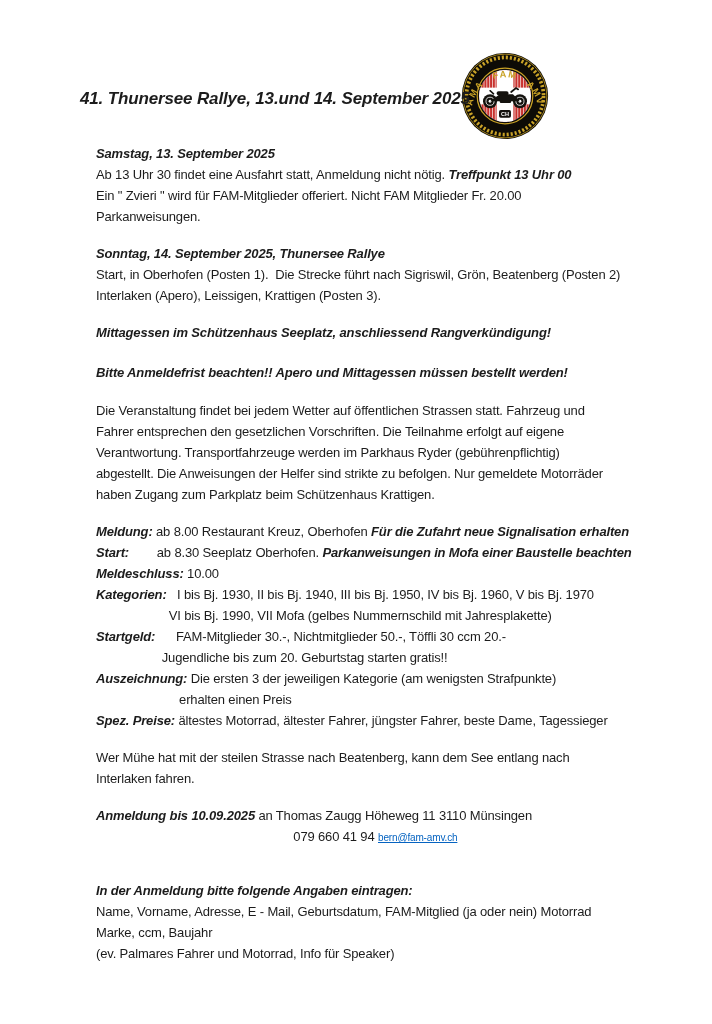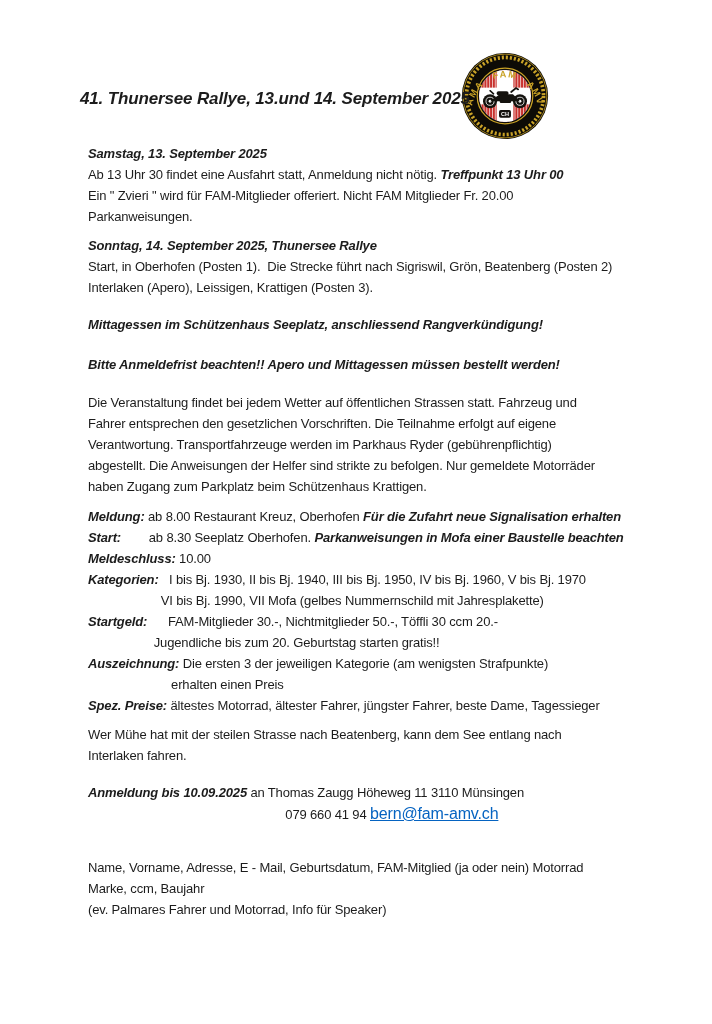--- a/index.html
+++ b/index.html
@@ -5,28 +5,28 @@
   html,body { margin:0; padding:0; background:#ffffff; }
   .page {
     position:relative; width:712px; height:1024px; background:#ffffff;
     font-family:"Liberation Sans", sans-serif; color:#1c1c1c; overflow:hidden;
   }
   .content { position:absolute; left:80px; top:88px; width:610px; }
   .title {
     font-size:17px; font-weight:bold; font-style:italic;
     line-height:22px; white-space:pre; letter-spacing:-0.15px;
   }
-  .block { margin:8px; }
+  .block { margin:16px; }
   .line {
     white-space:pre; font-size:13px; line-height:21px; height:21px;
     letter-spacing:-0.15px;
   }
   .seg-bi { font-weight:bold; font-style:italic; }
   .seg-r  { font-weight:normal; font-style:normal; }
-  a.seg-link { color:#0563C1; text-decoration:underline; font-size:16px; cursor:pointer; }
+  a.seg-link { color:#0563C1; text-decoration:underline; font-size:10px; cursor:pointer; }
   
   [data-name="saturday-section"]      { margin-top:33px; }
   [data-name="sunday-section"]        { margin-top:8px;  }
   [data-name="lunch-note"]            { margin-top:16px; }
   [data-name="deadline-note"]         { margin-top:19px; }
   [data-name="conditions-paragraph"]  { margin-top:17px; }
   [data-name="info-list"]             { margin-top:9px;  }
   [data-name="route-alternative"]     { margin-top:4px;  }
   [data-name="registration"]          { margin-top:16px; }
   [data-name="registration-details"]  { margin-top:33px; }
@@ -133,20 +133,21 @@
         </div>
         <div class="block" data-name="route-alternative">
           <div class="line" data-name="text-line"><span class="seg-r" data-name="text-run">Wer Mühe hat mit der steilen Strasse nach Beatenberg, kann dem See entlang nach</span></div>
           <div class="line" data-name="text-line"><span class="seg-r" data-name="text-run">Interlaken fahren.</span></div>
         </div>
         <div class="block" data-name="registration">
           <div class="line" data-name="text-line"><span class="seg-bi" data-name="emphasis-text-run">Anmeldung bis 10.09.2025</span><span class="seg-r" data-name="text-run"> an Thomas Zaugg Höheweg 11 3110 Münsingen</span></div>
           <div class="line" data-name="text-line"><span class="seg-r" data-name="text-run">                                                         079 660 41 94 </span><a class="seg-link" href="#" data-name="email-link">bern@fam-amv.ch</a></div>
         </div>
         <div class="block" data-name="registration-details">
+          <div class="line" data-name="text-line"><span class="seg-bi" data-name="emphasis-text-run">In der Anmeldung bitte folgende Angaben eintragen:</span></div>
           <div class="line" data-name="text-line"><span class="seg-r" data-name="text-run">Name, Vorname, Adresse, E - Mail, Geburtsdatum, FAM-Mitglied (ja oder nein) Motorrad</span></div>
           <div class="line" data-name="text-line"><span class="seg-r" data-name="text-run">Marke, ccm, Baujahr</span></div>
           <div class="line" data-name="text-line"><span class="seg-r" data-name="text-run">(ev. Palmares Fahrer und Motorrad, Info für Speaker)</span></div>
         </div>
       </div>
   </div>
 
 </div>
 
 </body></html>

